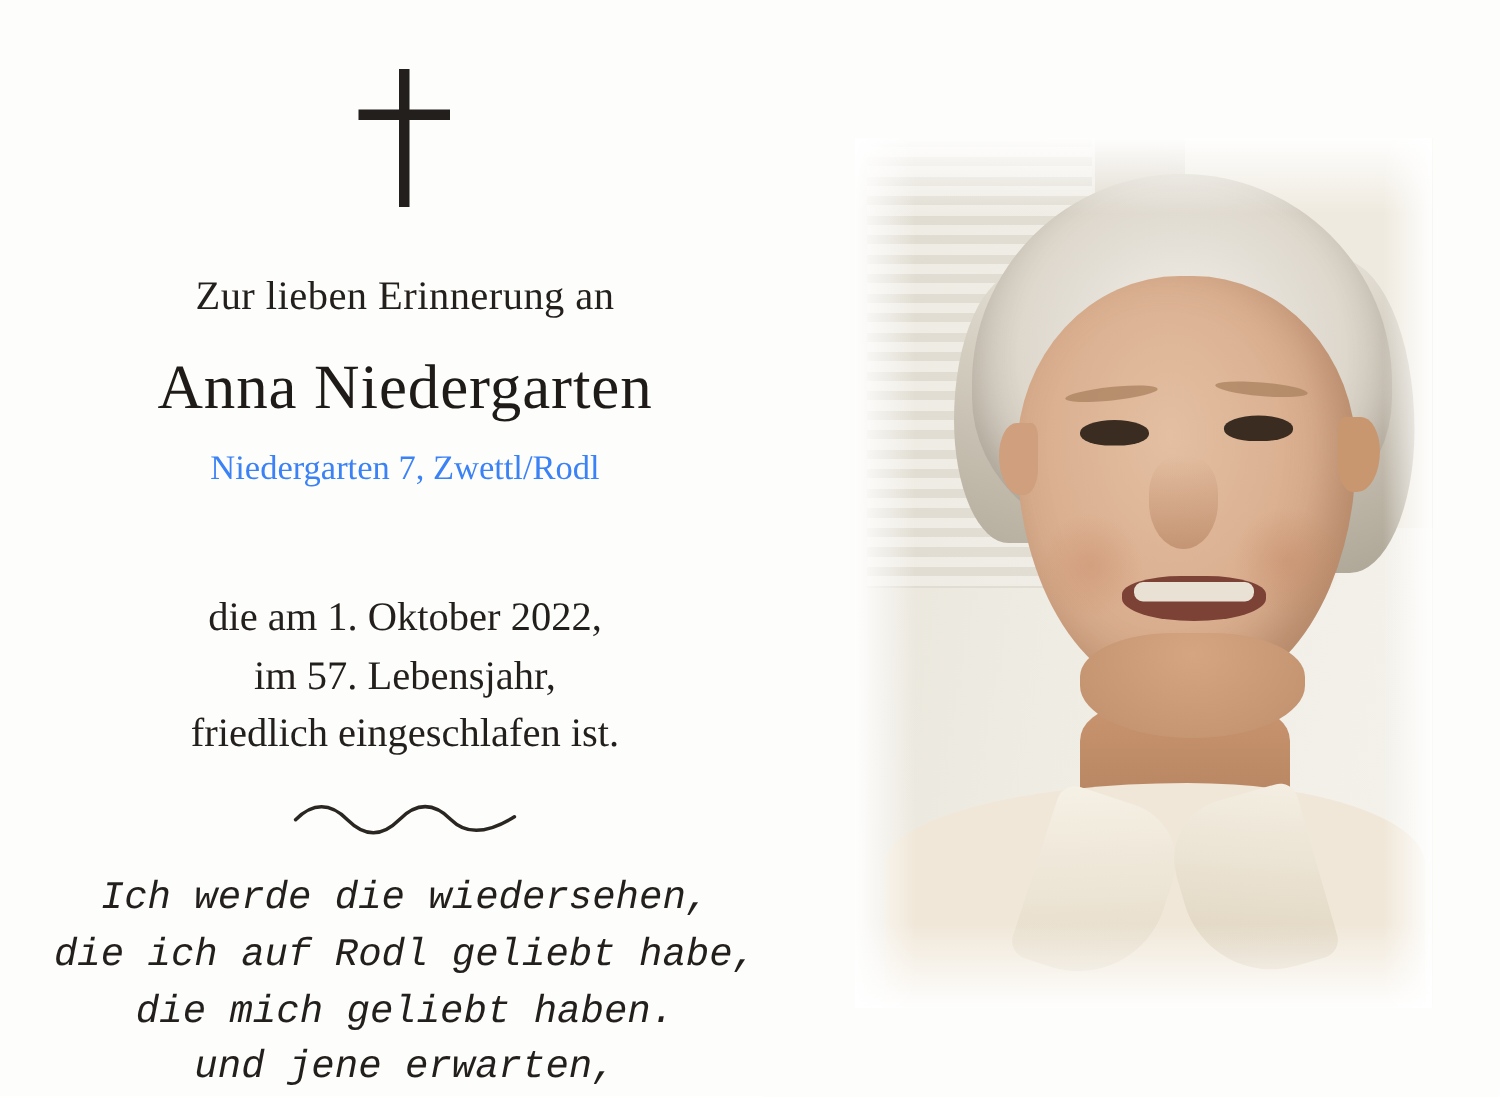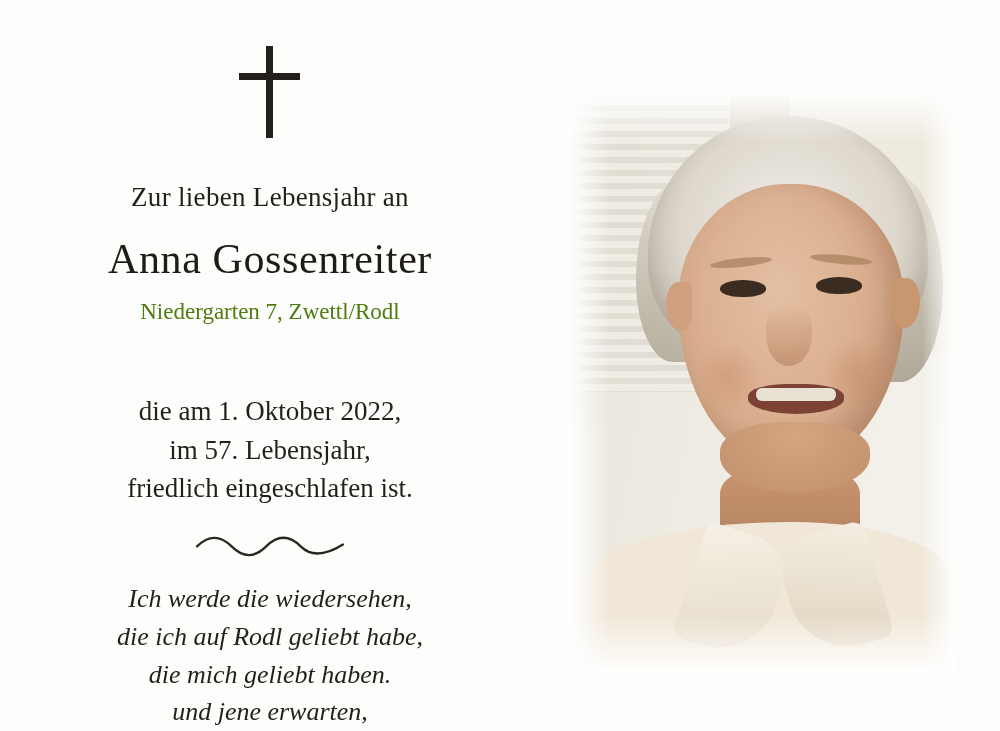--- a/index.html
+++ b/index.html
@@ -67,21 +67,21 @@
     margin-top: 22px;
     font-size: 42px;
     letter-spacing: 0.6px;
     color: #1f1b18;
     white-space: nowrap;
   }
 
   .address {
     margin-top: 16px;
     font-size: 23px;
-    color: #4d7c0f;
+    color: #3b82f6;
   }
 
   .details {
     margin-top: 67px;
     text-align: center;
     font-size: 27px;
     line-height: 1.42;
     color: #231f1c;
   }
 
@@ -91,20 +91,21 @@
     height: 26px;
   }
 
   .verse {
     margin-top: 22px;
     text-align: center;
     font-style: italic;
     font-size: 26px;
     line-height: 1.45;
     color: #231f1c;
+    font-family: Liberation Mono, monospace;
   }
 
   
   .photo-wrap {
     position: absolute;
     left: 570px;
     top: 92px;
     width: 385px;
     height: 580px;
     overflow: hidden;
@@ -381,23 +382,23 @@
 
 <div class="card">
 
   <div class="left-col">
 
     <div class="cross">
       <div class="v"></div>
       <div class="h"></div>
     </div>
 
-    <div class="memory-line">Zur lieben Lebensjahr an</div>
-
-    <div class="name">Anna Gossenreiter</div>
+    <div class="memory-line">Zur lieben Erinnerung an</div>
+
+    <div class="name">Anna Niedergarten</div>
 
     <div class="address">Niedergarten 7, Zwettl/Rodl</div>
 
     <div class="details">
       <div>die am 1. Oktober 2022,</div>
       <div>im 57. Lebensjahr,</div>
       <div>friedlich eingeschlafen ist.</div>
     </div>
 
     <svg class="squiggle" viewBox="0 0 160 26">

